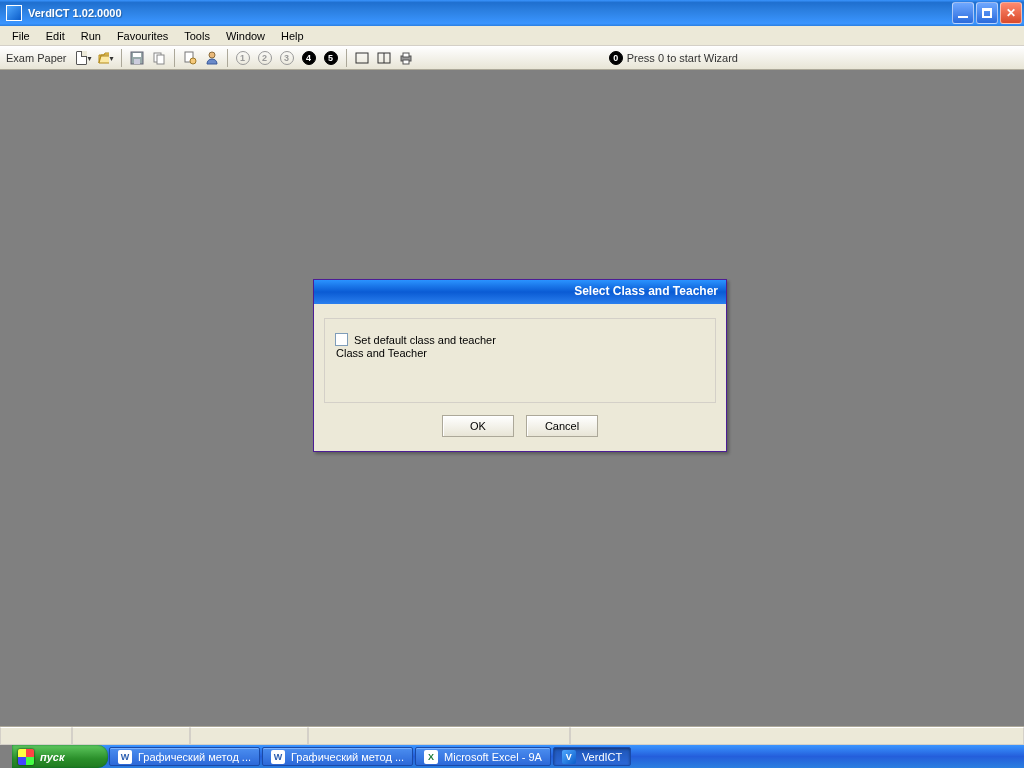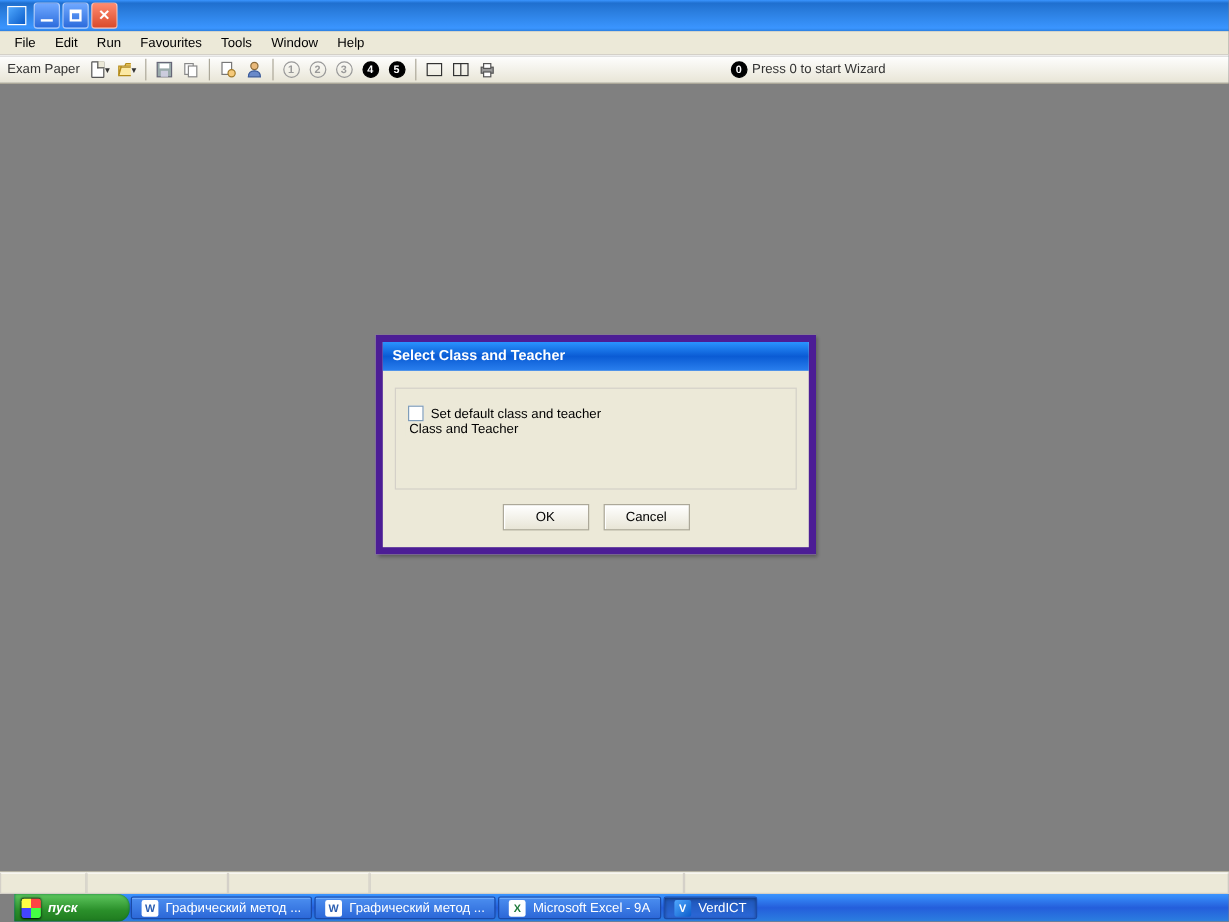--- a/index.html
+++ b/index.html
@@ -37,21 +37,21 @@
 
 .statusbar { position:absolute; bottom:23px; left:0; right:0; height:19px; background:#ece9d8; border-top:1px solid #aca899; display:flex;}
 .statusbar .cell{ border:1px solid #d4d0c8; border-top-color:#fff; height:100%;}
 .statusbar .cell:nth-child(1){width:72px;}
 .statusbar .cell:nth-child(2){width:118px;}
 .statusbar .cell:nth-child(3){width:118px;}
 .statusbar .cell:nth-child(4){width:262px;}
 .statusbar .cell:nth-child(5){flex:1;}
 
 
-.dialog { position:absolute; left:313px; top:279px; width:367px; background:#ece9d8; border:6px solid #4c1d95; box-shadow: 2px 2px 3px rgba(0,0,0,.3);}
+.dialog { position:absolute; left:313px; top:279px; width:414px; background:#ece9d8; border:1px solid #4c1d95; box-shadow: 2px 2px 3px rgba(0,0,0,.3); text-align: right;}
 .dlg-title{ height:24px; background:linear-gradient(to bottom,#2a93ff,#0a5bd4 50%,#2a7fee); color:#fff; font-weight:bold; padding:4px 8px; font-size:12px;}
 .dlg-body{ padding:8px 10px 2px 10px; position:relative;}
 .groupbox{ border:1px solid #d4d0c8; padding: 10px 10px 56px 10px; position:relative; margin-top:6px;}
 .groupbox .legend{ position:absolute; top:-8px; left:8px; background:#ece9d8; padding:0 3px; color:#000;margin-top:36px;}
 .row{ display:flex; align-items:center; margin:6px 0; gap:6px;}
 .row label{ width:58px; color:#000;}
 .combo{ width:150px; height:20px; border:1px solid #7f9db9; background:#fff; display:flex; align-items:center; padding:0 0 0 3px; position:relative;}
 .combo.sel .val{ background:#316ac5; color:#fff; padding:1px 2px;}
 .combo .arrow{ position:absolute; right:0; top:0; width:16px; height:18px; background:linear-gradient(to bottom,#e9f2ff,#c0d8f8); border-left:1px solid #b3c7e0; display:flex; align-items:center; justify-content:center;}
 .combo .arrow::before{content:"▾"; font-size:9px; color:#4b6184;}
@@ -74,20 +74,21 @@
 .tray .chev{ width:12px; height:12px; border-radius:50%; background:#6fb8ff; display:flex; align-items:center; justify-content:center; font-size:8px;}
 .tray .ti{ width:14px; height:14px; border-radius:3px;}
 .doc-icon{ width:12px; height:14px; border:1px solid #555; border-radius:1px; background:#fff; position:relative;}
 .doc-icon::after{content:""; position:absolute; right:-1px; top:-1px; width:5px; height:5px; background:#ece9d8; border-left:1px solid #555; border-bottom:1px solid #555;}
 </style>
 </head>
 <body>
 
 <div class="titlebar">
   <span class="app-icon"></span>
+  <span class="title-text">VerdICT 1.02.0000</span>
   <div class="win-btn win-min">
       <span></span>
     </div>
   <div class="win-btn win-max">
       <span></span>
     </div>
   <div class="win-btn win-close"></div>
 </div>
 
 <div class="menubar">

